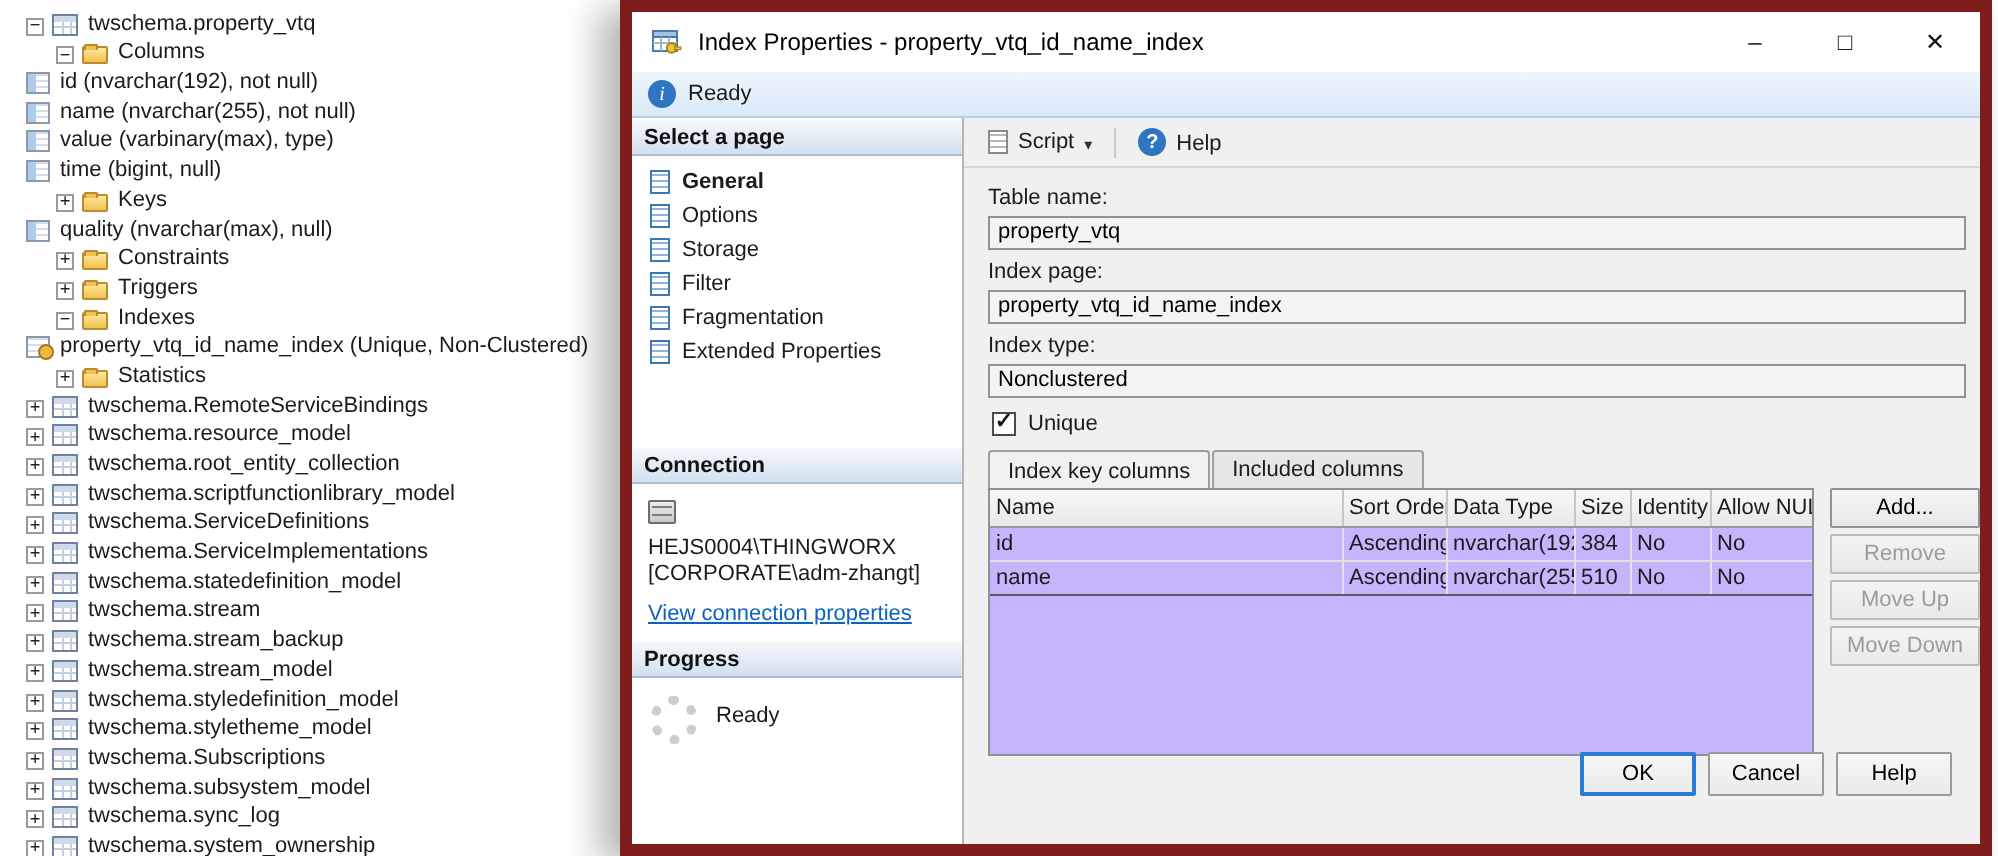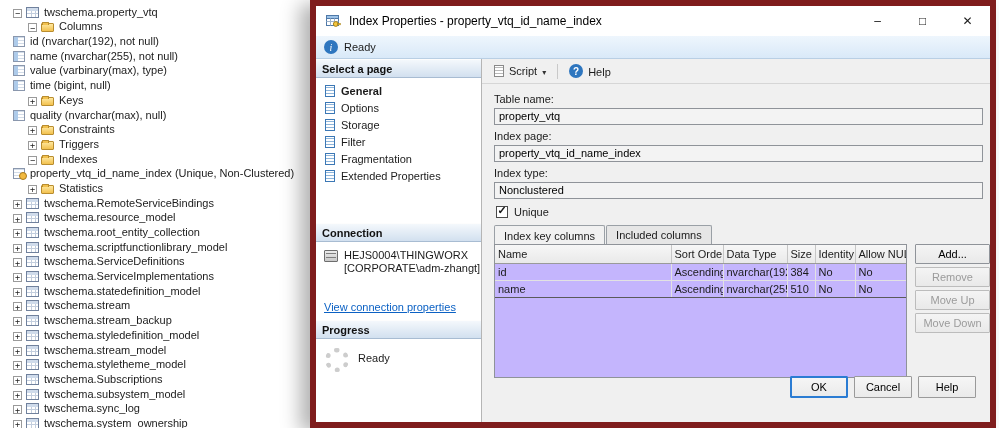--- a/index.html
+++ b/index.html
@@ -64,21 +64,21 @@
   
   .left-pane { flex:none; width:166px; background:#fff; border-right:1px solid #b5b5b5; display:flex; flex-direction:column; font-size:11px; }
   .pane-header { flex:none; height:19px; background:linear-gradient(#f4f8fc,#d2e0ef); border-top:1px solid #fdfdfd;
                  border-bottom:1px solid #a8bcd2; display:flex; align-items:center; padding-left:6px; font-weight:bold; color:#111; }
   .pages-list { flex:none; height:145px; padding-top:4px; }
   .page-item { height:17px; display:flex; align-items:center; padding-left:9px; gap:6px; cursor:default; }
   .page-item.selected { font-weight:bold; }
   .page-icon { flex:none; width:10px; height:12px; background-color:#fff; border:1px solid #3c78b5;
                background-image: repeating-linear-gradient(0deg, transparent 0 2px, #8fb5da 2px 3px); }
   .conn-body { flex:none; height:78px; padding:7px 6px 0 8px; position:relative; }
-  .conn-row { display:flex; gap:6px; }
+  .conn-row { display:flex; gap:6px;flex-direction:column; }
   .server-icon { flex:none; width:14px; height:12px; margin-top:1px; background:linear-gradient(#ececec,#c9c9c9);
                  border:1px solid #6d6d6d; border-radius:1px; position:relative; }
   .server-icon::before { content:""; position:absolute; left:1px; right:1px; top:2px; height:1px; background:#7d7d7d; }
   .server-icon::after  { content:""; position:absolute; left:1px; right:1px; top:6px; height:1px; background:#7d7d7d; }
   .conn-lines { line-height:13px; white-space:nowrap; }
   .conn-link { position:absolute; left:8px; bottom:7px; color:#0b61c4; text-decoration:underline; cursor:pointer; white-space:nowrap; }
   .progress-body { flex:1; padding:9px 0 0 9px; display:flex; align-items:flex-start; gap:9px; }
   .spinner { flex:none; width:24px; height:24px; border-radius:50%; border:5px dotted #cdcdcd; }
   .progress-text { margin-top:4px; }
 
@@ -261,27 +261,27 @@
 
     <div class="tree-row lvl-0">
       <span class="expander exp-plus"></span>
       <span class="ticon ic-table"></span>
       <span class="tlabel">twschema.stream_backup</span>
     </div>
 
     <div class="tree-row lvl-0">
       <span class="expander exp-plus"></span>
       <span class="ticon ic-table"></span>
+      <span class="tlabel">twschema.stream_model</span>
+    </div>
+
+    <div class="tree-row lvl-0">
+      <span class="expander exp-plus"></span>
+      <span class="ticon ic-table"></span>
       <span class="tlabel">twschema.styledefinition_model</span>
-    </div>
-
-    <div class="tree-row lvl-0">
-      <span class="expander exp-plus"></span>
-      <span class="ticon ic-table"></span>
-      <span class="tlabel">twschema.stream_model</span>
     </div>
 
     <div class="tree-row lvl-0">
       <span class="expander exp-plus"></span>
       <span class="ticon ic-table"></span>
       <span class="tlabel">twschema.styletheme_model</span>
     </div>
 
     <div class="tree-row lvl-0">
       <span class="expander exp-plus"></span>

